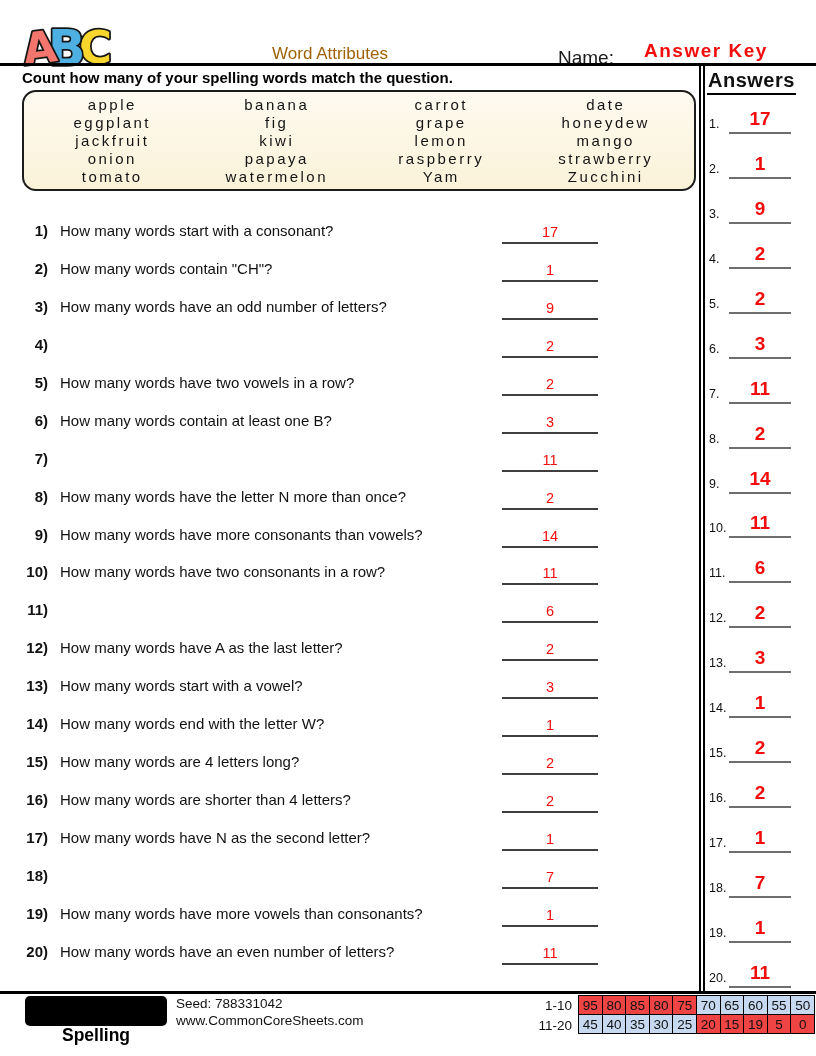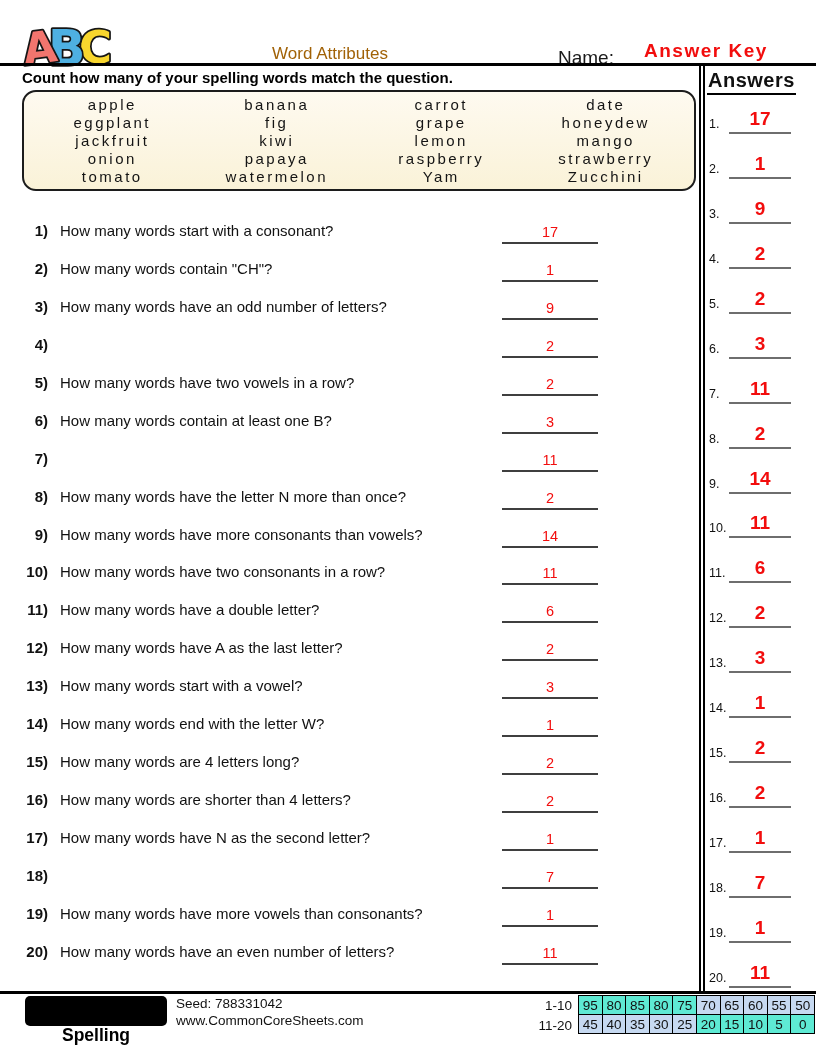--- a/index.html
+++ b/index.html
@@ -43,21 +43,21 @@
   
   .fline { position:absolute; top:991px; left:0; width:816px; height:3px; background:#000; }
   .badge { position:absolute; left:25px; top:996px; width:142px; height:30px; background:#000; border-radius:5px; }
   .badge-pill { position:absolute; top:3px; left:3px; right:3px; bottom:3px; background:#fdba74; border-radius:13px;
       display:flex; align-items:center; justify-content:center; font-weight:bold; font-size:17.5px; color:#000;margin-top:36px; }
   .seed-block { position:absolute; left:176px; top:996px; font-size:13.5px; line-height:16.5px; color:#111; }
   .grade-labels { position:absolute; left:508px; top:996px; width:64px; text-align:right; font-size:13.5px; }
   .grade-labels div { height:20px; line-height:20px; }
   .grade-table { position:absolute; left:578px; top:995px; border-collapse:collapse; table-layout:fixed; }
   .grade-table td { width:23.6px; height:19px; border:1.7px solid #000; text-align:center; vertical-align:middle;
-      font-size:13.5px; padding:0; background:#5eead4; }
+      font-size:13.5px; padding:0; background:#ef4444; }
   .grade-table td.s { background:var(--shade); }
 </style>
 </head>
 <body>
 
 <div class="page">
 
   <svg class="logo" width="100" height="58" viewBox="0 0 100 58">
     <g font-family="'DejaVu Sans', sans-serif" font-weight="bold" paint-order="stroke" stroke="#151515" stroke-width="3.5" stroke-linejoin="round">
       <text x="57" y="51" font-size="45" fill="#f8d62e">C</text>
@@ -286,21 +286,20 @@
       </div>
     <div class="q-row">
         <span class="q-num">10)</span>
         <span class="q-text">How many words have two consonants in a row?</span>
         <span class="q-blank">
           <span class="q-ans">11</span>
         </span>
       </div>
     <div class="q-row">
         <span class="q-num">11)</span>
-        <span class="q-text">How many words have a double letter?</span>
         <span class="q-blank">
           <span class="q-ans">6</span>
         </span>
       </div>
     <div class="q-row">
         <span class="q-num">12)</span>
         <span class="q-text">How many words have A as the last letter?</span>
         <span class="q-blank">
           <span class="q-ans">2</span>
         </span>
@@ -389,20 +388,20 @@
       <td class="s">50</td>
     </tr>
     <tr>
       <td class="s">45</td>
       <td class="s">40</td>
       <td class="s">35</td>
       <td class="s">30</td>
       <td class="s">25</td>
       <td>20</td>
       <td>15</td>
-      <td>10</td>
+      <td>19</td>
       <td>5</td>
       <td>0</td>
     </tr>
   </tbody>
     </table>
 
 </div>
 
 </body></html>

